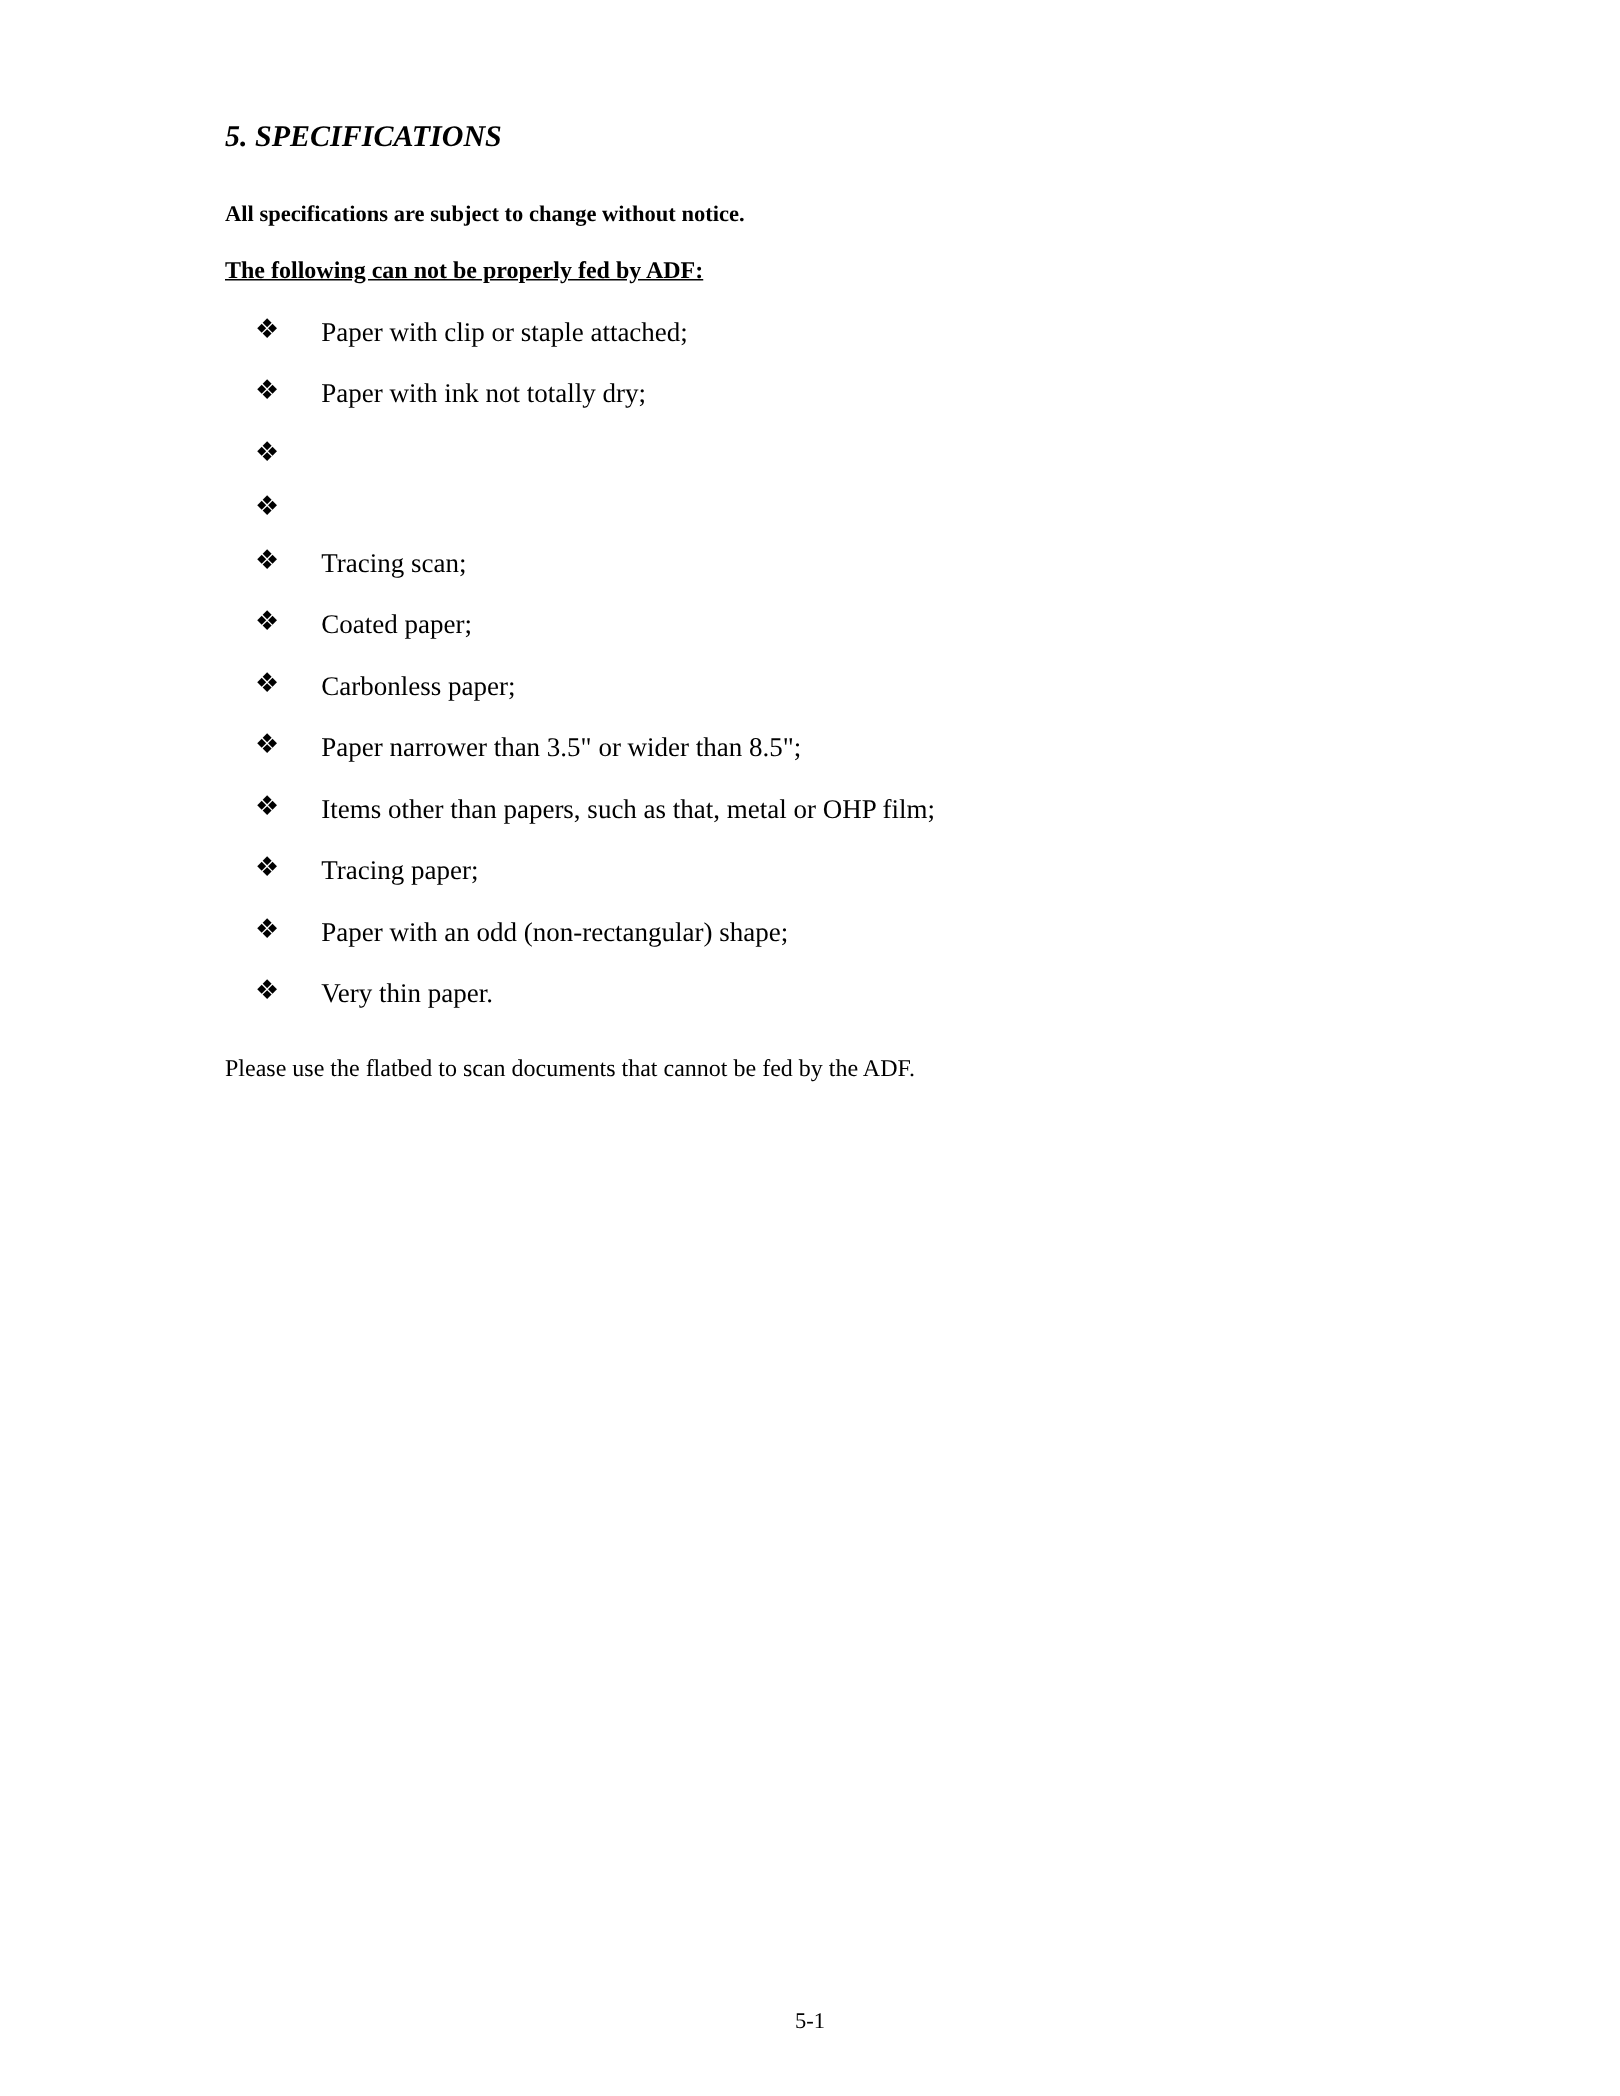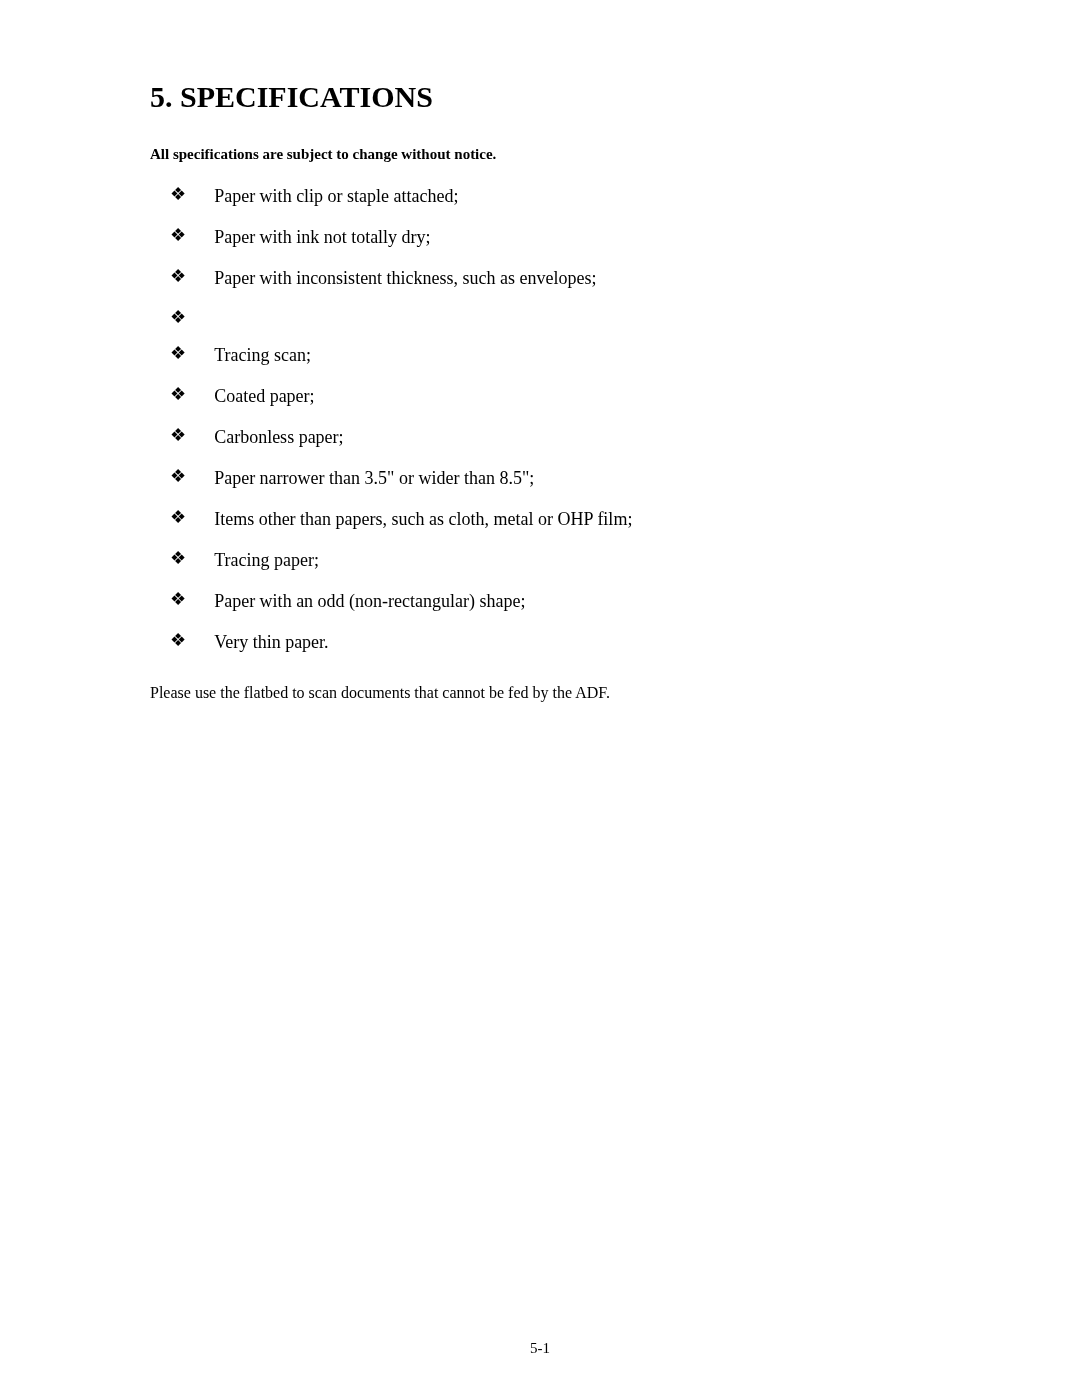--- a/index.html
+++ b/index.html
@@ -19,21 +19,22 @@
       justify-content: center;
     }
 
     .page {
       width: 780px;
       padding: 80px 0 80px 0;
       position: relative;
     }
 
     .section-title {
-      font-size: 30px;
+      font-size: 20px;
+      font-style: italic;
       font-weight: bold;
       margin-bottom: 32px;
     }
 
     .subtitle-bold {
       font-size: 15px;
       font-weight: bold;
       margin-bottom: 20px;
     }
 
@@ -84,33 +85,33 @@
   </style>
 </head>
 <body>
 
 <div class="page">
 
   <div class="section-title">5.  SPECIFICATIONS</div>
 
   <div class="subtitle-bold">All specifications are subject to change without notice.</div>
 
+  <div class="subtitle-underline">The following can not be properly fed by ADF:</div>
 
   <div class="list-container">
   <div class="list-item">
         <span class="list-bullet">❖</span>
         <span class="list-text">Paper with clip or staple attached;</span>
       </div>
       <div class="list-item">
         <span class="list-bullet">❖</span>
         <span class="list-text">Paper with ink not totally dry;</span>
       </div>
       <div class="list-item">
         <span class="list-bullet">❖</span>
-        <span class="list-text">Paper with inconsistent thickness, such as envelopes;</span>
       </div>
       <div class="list-item">
         <span class="list-bullet">❖</span>
       </div>
       <div class="list-item">
         <span class="list-bullet">❖</span>
         <span class="list-text">Tracing scan;</span>
       </div>
       <div class="list-item">
         <span class="list-bullet">❖</span>
@@ -119,21 +120,21 @@
       <div class="list-item">
         <span class="list-bullet">❖</span>
         <span class="list-text">Carbonless paper;</span>
       </div>
       <div class="list-item">
         <span class="list-bullet">❖</span>
         <span class="list-text">Paper narrower than 3.5" or wider than 8.5";</span>
       </div>
       <div class="list-item">
         <span class="list-bullet">❖</span>
-        <span class="list-text">Items other than papers, such as cloth, metal or OHP film;</span>
+        <span class="list-text">Items other than papers, such as that, metal or OHP film;</span>
       </div>
       <div class="list-item">
         <span class="list-bullet">❖</span>
         <span class="list-text">Tracing paper;</span>
       </div>
       <div class="list-item">
         <span class="list-bullet">❖</span>
         <span class="list-text">Paper with an odd (non-rectangular) shape;</span>
       </div>
       <div class="list-item">

